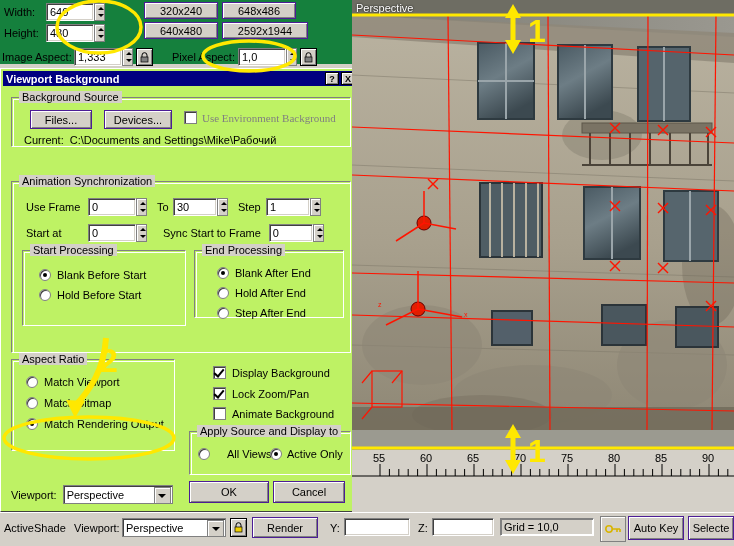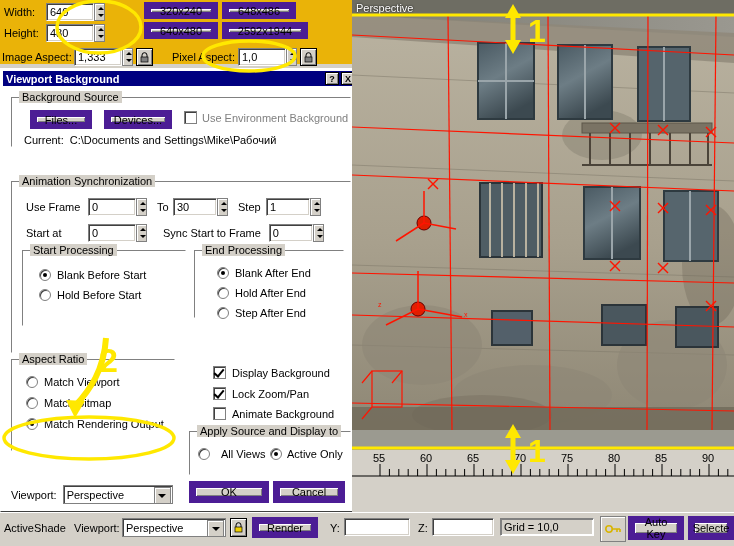--- a/index.html
+++ b/index.html
@@ -14,24 +14,24 @@
 
   
   .field{
     background:#fff;border:1px solid #808080;
     border-right-color:#fff;border-bottom-color:#fff;
     box-shadow:inset 1px 1px 0 #404040, inset -1px -1px 0 #d4d0c8;
     font-family:"Liberation Sans", sans-serif;font-size:11px;
     padding:1px 3px;box-sizing:border-box;height:18px;line-height:15px;
   }
   .btn{
-    background:#d4d0c8;border:7px solid #4c1d95;
+    background:#d4d0c8;border:1px solid #4c1d95;
     box-shadow:inset 1px 1px 0 #fff, inset -1px -1px 0 #808080;
     font-family:"Liberation Sans", sans-serif;font-size:11px;
-    text-align:center;box-sizing:border-box;
+    text-align:left;box-sizing:border-box;
     display:flex;align-items:center;justify-content:center;
     cursor:default;
   }
   .spin{
     width:11px;height:18px;box-sizing:border-box;
     background:#d4d0c8;border:1px solid #808080;
     box-shadow:inset 1px 1px 0 #fff;
     display:flex;flex-direction:column;
   }
   .spin i{flex:1;display:block;position:relative;}
@@ -90,29 +90,29 @@
     content:"";border-left:4px solid transparent;border-right:4px solid transparent;
     border-top:4px solid #000;
   }
   .lockbtn{
     width:17px;height:18px;background:#d4d0c8;border:1px solid #000;
     box-shadow:inset 1px 1px 0 #fff, inset -1px -1px 0 #808080;
     display:flex;align-items:center;justify-content:center;box-sizing:border-box;
   }
 
   
-  #top-strip{left:0;top:0;width:352px;height:64px;background:#eab308;}
+  #top-strip{left:0;top:0;width:352px;height:64px;background:#15803d;}
   .preset{
     width:74px;height:17px;font-size:11px;
   }
 
   
   #vpbg{
     left:0;top:68px;width:360px;height:444px;
-    background:#ffffff;
+    background:#bef264;
     border:1px solid #fff;border-right-color:#404040;border-bottom-color:#404040;
     box-sizing:border-box;
   }
   #vpbg-title{
     position:absolute;left:2px;top:2px;right:2px;height:15px;
     background:#000080;color:#fff;font-size:11px;font-weight:bold;
     display:flex;align-items:center;padding-left:3px;box-sizing:border-box;
   }
   .titbtn{
     width:14px;height:13px;background:#d4d0c8;border:1px solid #000;
@@ -213,21 +213,21 @@
       <div class="titbtn">?</div>
       <div class="titbtn">X</div>
     </div>
   </div>
 
   <div class="abs grp" style="left:10px;top:28px;width:340px;height:50px;">
     <div class="grp2" style="left:1px;top:1px;right:-1px;bottom:-1px;"></div>
     <span class="grplab">Background Source</span>
     <div class="abs btn" style="left:18px;top:12px;width:62px;height:19px;">Files...</div>
     <div class="abs btn" style="left:92px;top:12px;width:68px;height:19px;">Devices...</div>
-    <div class="abs row" style="left:172px;top:13px;">
+    <div class="abs row" style="left:172px;top:13px;font-family:Liberation Serif, serif;">
       <span class="chk"></span>
       <span style="margin-left:5px;color:#808080;">Use Environment Background</span>
     </div>
     <div class="abs row" style="left:12px;top:36px;">
       <span>Current:</span>
       <span style="margin-left:6px;">C:\Documents and Settings\Mike\Рабочий</span>
     </div>
   </div>
 
   <div class="abs grp" style="left:10px;top:112px;width:340px;height:172px;">
@@ -329,21 +329,21 @@
   <div class="abs row" style="left:212px;top:338px;">
     <span class="chk"></span>
     <span style="margin-left:6px;">Animate Background</span>
   </div>
 
   <div class="abs grp" style="left:188px;top:362px;width:162px;height:44px;">
     <div class="grp2" style="left:1px;top:1px;right:-1px;bottom:-1px;"></div>
     <span class="grplab">Apply Source and Display to</span>
     <div class="abs row" style="left:8px;top:16px;">
       <span class="rad"></span>
-      <span style="margin-left:11px;">All Views</span>
+      <span style="margin-left:17px;">All Views</span>
     </div>
     <div class="abs row" style="left:80px;top:16px;">
       <span class="rad on"></span>
       <span style="margin-left:5px;">Active Only</span>
     </div>
   </div>
 
   <div class="abs row" style="left:10px;top:416px;">
     <span>Viewport:</span>
     <div class="combo" style="width:110px;margin-left:6px;">

